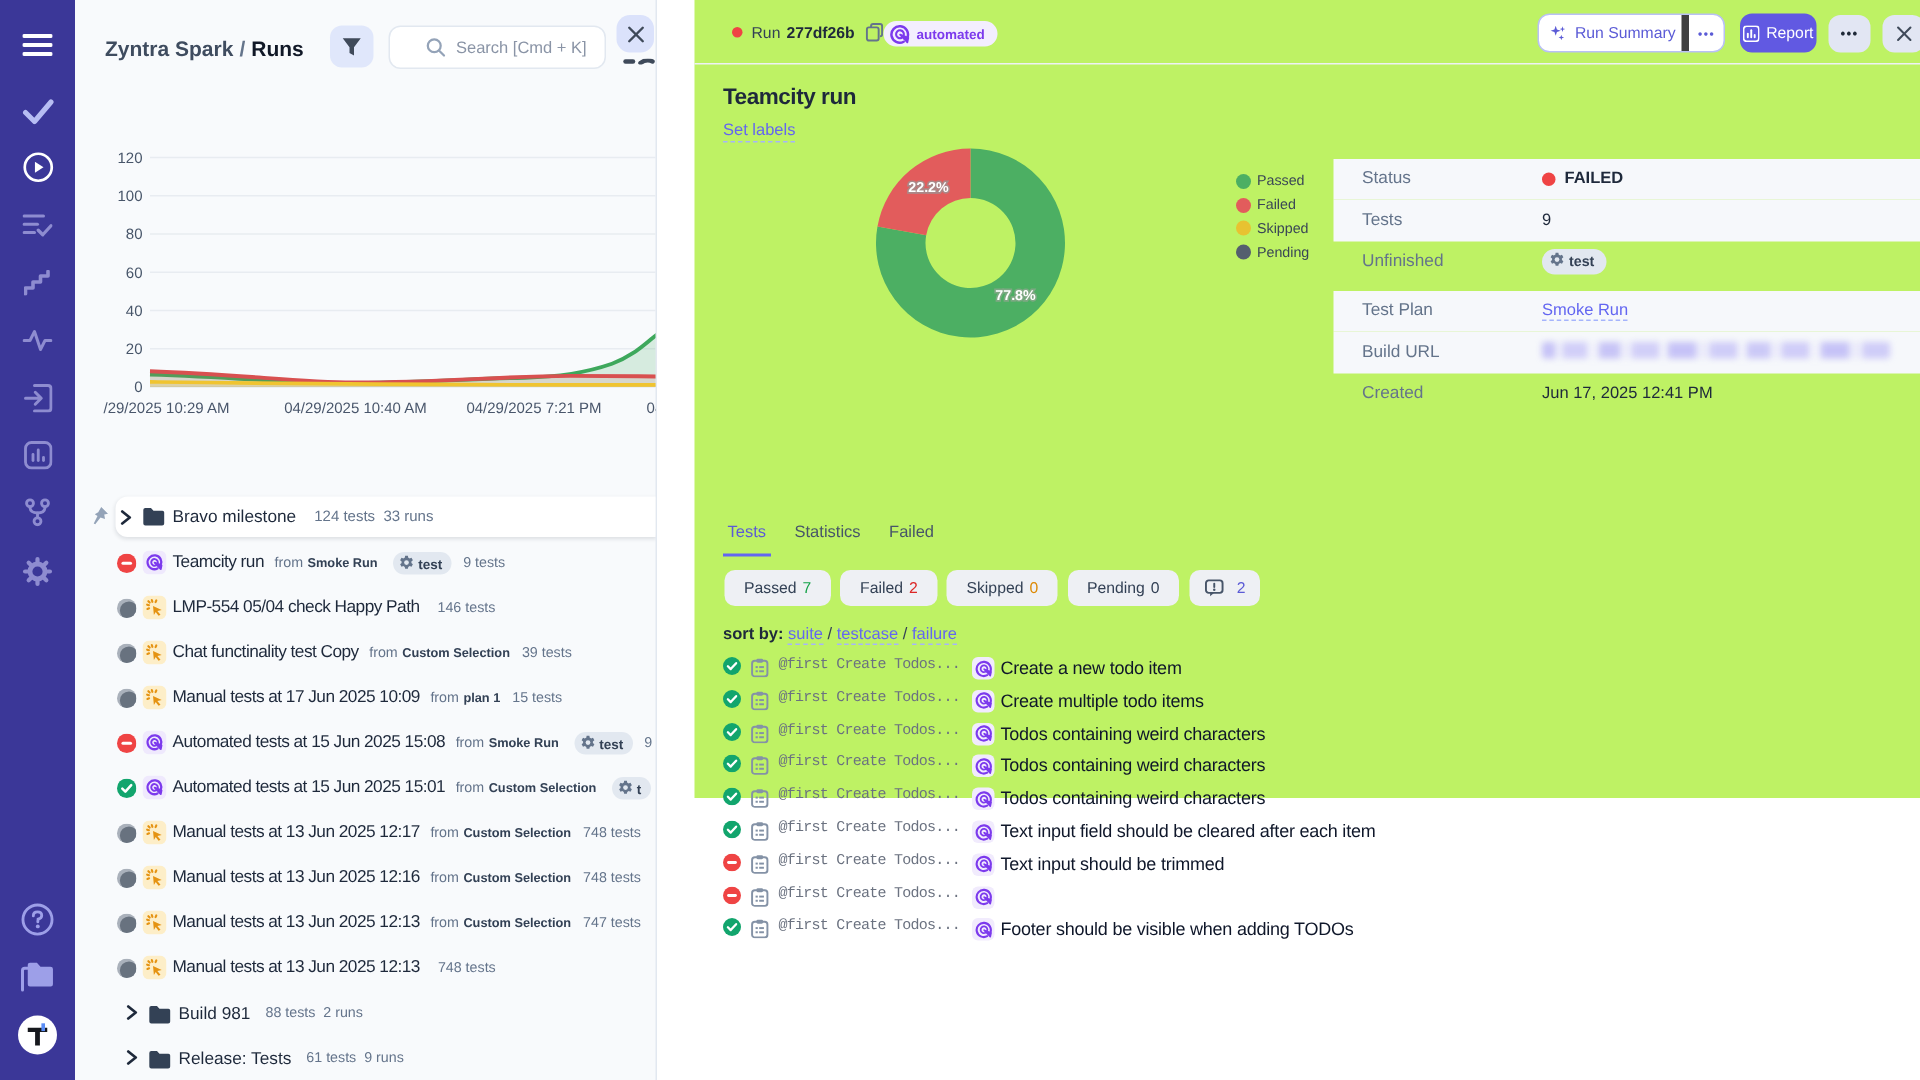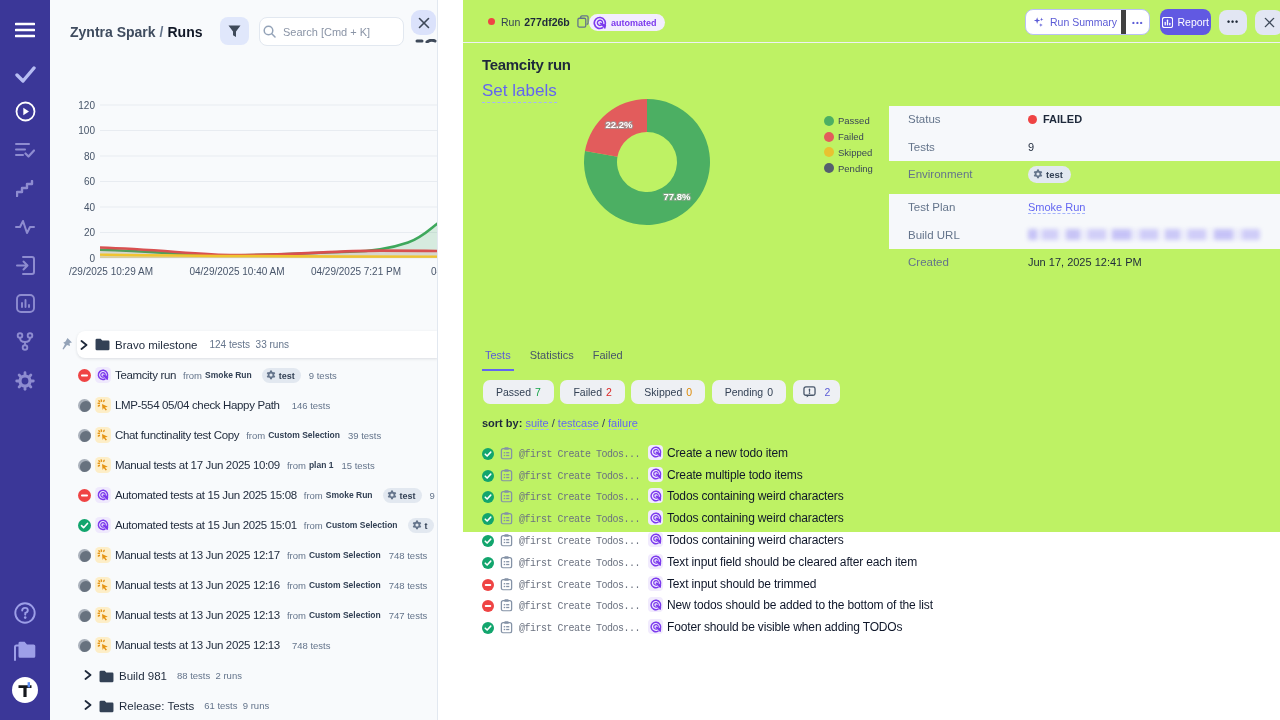--- a/index.html
+++ b/index.html
@@ -9,21 +9,21 @@
 
 .sidebar { position:absolute; left:0; top:0; width:50px; height:720px; background:#3b3798; }
 .sb-ic { position:absolute; left:0; width:50px; display:flex; justify-content:center; }
 
 
 .lpanel { position:absolute; left:50px; top:0; width:388px; height:720px; background:#f8fafc; border-right:1px solid #e2e8f0; overflow:hidden; }
 .lp-head { position:absolute; left:20px; top:24px; font-size:14px; font-weight:bold; color:#3f4c5f; }
 .lp-head .sep { color:#64748b; font-weight:bold; padding:0 4px; }
 .lp-head .runs { color:#111827; }
 .filter-btn { position:absolute; left:170px; top:17px; width:29px; height:28px; background:#e0e7fb; border-radius:8px; display:flex; align-items:center; justify-content:center; }
-.search-box { position:absolute; left:209px; top:17px; width:145px; height:29px; background:#fff; border:1px solid #e2e8f0; border-radius:8px; display:flex; align-items:center; padding-left:3px; color:#8a94a6; font-size:11px; }
+.search-box { position:absolute; left:209px; top:17px; width:145px; height:29px; background:#fff; border:1px solid #e2e8f0; border-radius:8px; display:flex; align-items:center; padding-left:24px; color:#8a94a6; font-size:11px; }
 .search-box svg { margin-right:7px; }
 .x-btn { position:absolute; left:361px; top:10px; width:25px; height:25px; background:#dbe2fb; border-radius:9px; display:flex; align-items:center; justify-content:center; color:#3f4a5a; font-size:15px; }
 .tabrow { position:absolute; left:0; top:74px; width:388px; height:14px; font-size:10.5px; color:#475569; }
 .tabrow .t { position:absolute; top:1px; }
 
 
 .ms-card { position:absolute; left:27px; top:331px; width:361px; height:27px; background:#fff; border-radius:8px 0 0 8px; box-shadow:0 1px 3px rgba(15,23,42,.12); display:flex; align-items:center; }
 .pin { position:absolute; left:10px; top:337px; }
 .runrow { position:absolute; left:28px; height:30px; display:flex; align-items:center; width:370px; }
 .st-ic { width:13px; height:13px; margin-right:4px; flex:none; }
@@ -45,21 +45,21 @@
 .run-id b { color:#1e293b; margin-left:4px; font-size:10.5px; }
 .badge-auto { position:absolute; left:126px; top:14px; height:17px; background:#f3eefe; border-radius:9px; color:#7c3aed; font-weight:bold; font-size:9px; display:flex; align-items:center; padding:0 8px 0 4px; }
 .rtb-btns { position:absolute; right:21px; top:9px; display:flex; align-items:center; }
 .btn-rs { height:26px; border:1px solid #b9c0f5; background:#fff; color:#5b5bd6; font-size:10.5px; display:flex; align-items:center; border-radius:8px; overflow:hidden; }
 .btn-rs .seg1 { padding:0 4px 0 7px; display:flex; align-items:center; height:100%; border-right:5px solid #404040; }
 .btn-rs .seg2 { padding:0 6px; color:#5b5bd6; letter-spacing:1px; font-weight:bold; font-size:8px; }
 .btn-report { height:26px; background:#6159e2; color:#fff; font-size:10.5px; border-radius:8px; display:flex; align-items:center; padding:0 2px; margin-left:10px; }
 .btn-sm { height:25px; width:28px; background:#e2e6f3; border-radius:8px; display:flex; align-items:center; justify-content:center; color:#334155; margin-left:8px; }
 
 .r-title { position:absolute; left:19px; top:56px; font-size:15px; font-weight:bold; color:#1e293b; letter-spacing:-.3px; }
-.set-labels { position:absolute; left:19px; top:81px; font-size:17px; color:#6366f1; border-bottom:1px dashed #a5b4fc; padding-bottom:1px; }
+.set-labels { position:absolute; left:19px; top:81px; font-size:11px; color:#6366f1; border-bottom:1px dashed #a5b4fc; padding-bottom:1px; }
 
 
 .legend { position:absolute; left:361px; top:113px; }
 .legend .li { display:flex; align-items:center; height:15.8px; font-size:9.5px; color:#3a4656; }
 .legend .ld { width:10px; height:10px; border-radius:50%; margin-right:4px; }
 
 
 .dtable { position:absolute; left:426px; top:105.5px; width:397px; font-size:11px; }
 .drow { display:flex; align-items:center; height:27.5px; padding-left:19px; }
 .drow.alt { background:#f6f8fb; }
@@ -79,21 +79,21 @@
 .pillrow { position:absolute; left:20px; top:380px; display:flex; align-items:center; }
 .pill { height:24px; background:#eef0f4; border-radius:7px; display:flex; align-items:center; font-size:10.5px; color:#334155; padding:0 13px; margin-right:6.5px; }
 .pill b { font-weight:normal; margin-left:4px; }
 .srch2 { height:26px; width:150px; border:1px solid #dbe1ea; border-radius:8px; display:flex; align-items:center; padding-left:9px; color:#8a94a6; font-size:11px; background:#fff; margin-left:1px; white-space:nowrap; overflow:hidden; }
 .sortby { position:absolute; left:19px; top:417px; font-size:11px; color:#1e293b; font-weight:bold;text-align:center; }
 .sortby a, .sortby .sl { font-weight:normal; }
 .sortby a { color:#6366f1; border-bottom:1px dashed #a5b4fc; }
 .sortby .sl { color:#334155; }
 
 
-.trow { position:absolute; left:19px; display:flex; align-items:flex-end; height:21.8px; }
+.trow { position:absolute; left:19px; display:flex; align-items:flex-start; height:21.8px; }
 .trow .mono { font-family:"Liberation Mono", monospace; font-size:10px; letter-spacing:-.5px; color:#6b7280; margin:0 8px 0 6px; width:121px; white-space:nowrap; flex:none; }
 .trow .ttl { font-size:12px; color:#0f172a; letter-spacing:-.15px; margin-left:4px; white-space:nowrap; }
 .aut-ic { width:15px; height:15px; border-radius:4px; background:#f1ebfd; display:flex; align-items:center; justify-content:center; flex:none; }
 </style>
 </head>
 <body>
 <svg width="0" height="0" style="position:absolute">
   <defs>
     <symbol id="ic-fail" viewBox="0 0 14 14">
         <circle cx="7" cy="7" r="7" fill="#ef4444"></circle>
@@ -424,21 +424,21 @@
     <div class="dtable">
       <div class="drow alt">
           <span class="lab">Status</span>
           <span class="val failed"><span class="fd"></span>FAILED</span>
         </div>
       <div class="drow alt">
           <span class="lab">Tests</span>
           <span class="val" style="font-weight:500">9</span>
         </div>
       <div class="drow">
-          <span class="lab">Environment</span>
+          <span class="lab">Unfinished</span>
           <span class="val"><span class="env-pill"><svg width="10" height="10" viewBox="0 0 12 12" style="vertical-align:-1px;margin-right:3px">
                 <use href="#ic-gear"></use>
               </svg>test</span></span>
         </div>
       <div style="height:5.5px"></div>
       <div class="drow alt">
           <span class="lab">Test Plan</span>
           <span class="val"><span class="link">Smoke Run</span></span>
         </div>
       <div class="drow alt">
@@ -582,21 +582,20 @@
         </svg>
         <svg width="13" height="14" viewBox="0 0 14 14" style="margin-left:6px">
           <use href="#ic-clip"></use>
         </svg>
         <span class="mono">@first Create Todos...</span>
         <span class="aut-ic">
           <svg width="12" height="12" viewBox="0 0 16 16" style="color:#7c3aed">
             <use href="#ic-rswirl"></use>
           </svg>
         </span>
-        <span class="ttl">New todos should be added to the bottom of the list</span>
       </div>
     <div class="trow" style="top:612.4px">
         <svg width="12" height="12" viewBox="0 0 14 14">
           <use href="#ic-pass"></use>
         </svg>
         <svg width="13" height="14" viewBox="0 0 14 14" style="margin-left:6px">
           <use href="#ic-clip"></use>
         </svg>
         <span class="mono">@first Create Todos...</span>
         <span class="aut-ic">

